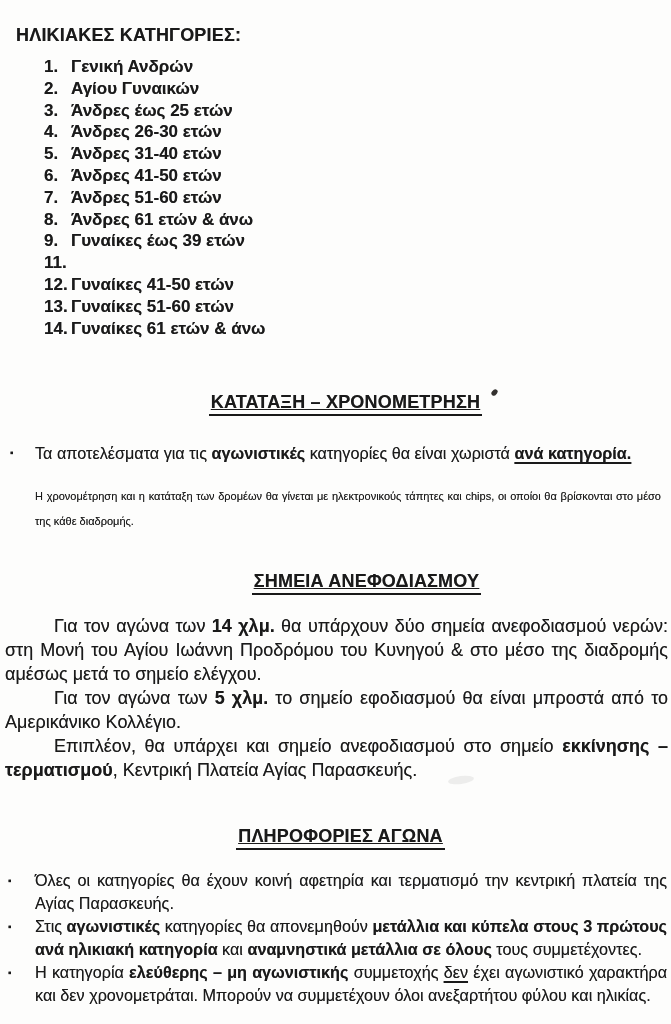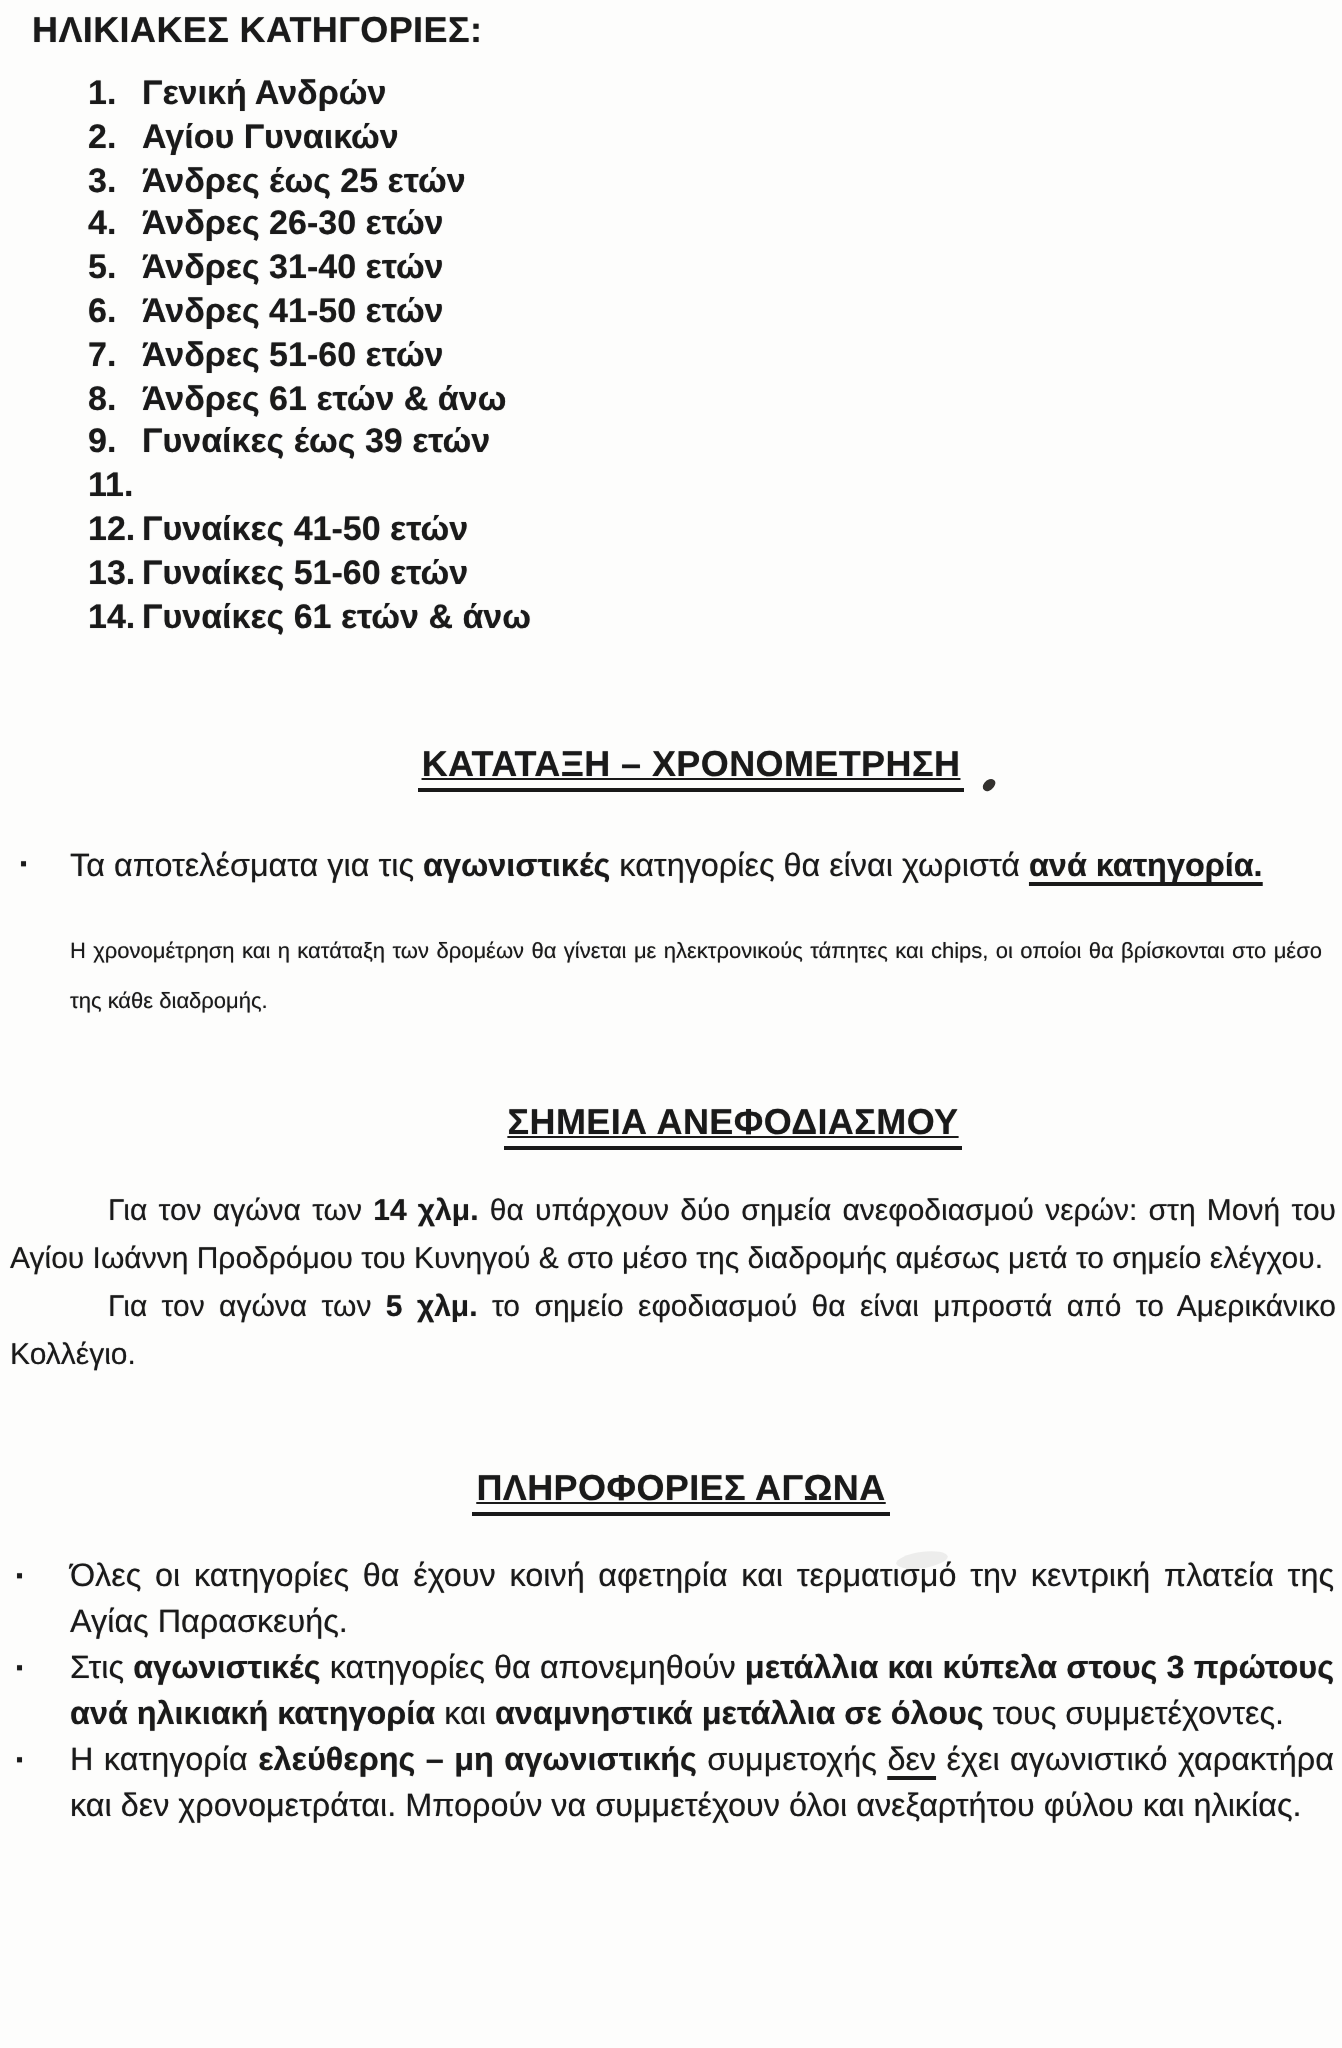--- a/index.html
+++ b/index.html
@@ -5,21 +5,21 @@
   html, body { margin: 0; padding: 0; background: #ffffff; }
   .page {
     position: relative;
     width: 671px;
     height: 1024px;
     background: #fdfdfc;
     overflow: hidden;
     color: #1a1a1a;
     font-family: "Liberation Sans", sans-serif;
     box-sizing: border-box;
-    padding-top: 4px;
+    padding-top: 24px;
     text-shadow: 0 0 0.4px rgba(20,20,20,0.55);
   }
 
   
   .doc-title {
     margin: 0 0 0 16px;
     font-size: 18px;
     line-height: 22px;
     font-weight: 700;
     letter-spacing: 0.2px;
@@ -78,21 +78,21 @@
     margin: 20px 10px 0 35px;
     font-size: 11px;
     line-height: 25px;
     text-align: justify;
   }
 
   
   .refresh-block { margin: 19px 3px 0 5px; }
   .refresh-para {
     margin: 0;
-    font-size: 15px;
+    font-size: 18px;
     line-height: 24px;
     text-align: justify;
     text-indent: 49px;
   }
 
   
   .info-bullets { margin-top: 19px; }
   .info-bullet {
     font-size: 16.2px;
     line-height: 23px;
@@ -216,20 +216,21 @@
 
   <p class="mid-para">Η χρονομέτρηση και η κατάταξη των δρομέων θα γίνεται με ηλεκτρονικούς τάπητες και chips, οι οποίοι θα βρίσκονται στο μέσο της κάθε διαδρομής.</p>
 
   <h2 class="sec-heading h-refresh">
     <span class="heading-underline">ΣΗΜΕΙΑ ΑΝΕΦΟΔΙΑΣΜΟΥ</span>
   </h2>
 
   <div class="refresh-block">
     <p class="refresh-para"><span>Για τον αγώνα των </span><span class="seg-b">14 χλμ.</span><span> θα υπάρχουν δύο σημεία ανεφοδιασμού νερών: στη Μονή του Αγίου Ιωάννη Προδρόμου του Κυνηγού &amp; στο μέσο της διαδρομής αμέσως μετά το σημείο ελέγχου.</span></p>
     <p class="refresh-para"><span>Για τον αγώνα των </span><span class="seg-b">5 χλμ.</span><span> το σημείο εφοδιασμού θα είναι μπροστά από το Αμερικάνικο Κολλέγιο.</span></p>
+    <p class="refresh-para"><span>Επιπλέον, θα υπάρχει και σημείο ανεφοδιασμού στο σημείο </span><span class="seg-b">εκκίνησης – τερματισμού</span><span>, Κεντρική Πλατεία Αγίας Παρασκευής.</span></p>
   </div>
 
   <h2 class="sec-heading h-info">
     <span class="heading-underline">ΠΛΗΡΟΦΟΡΙΕΣ ΑΓΩΝΑ</span>
   </h2>
 
   <div class="info-bullets">
     <div class="bullet-row info-bullet">
       <span class="bullet-mark">▪</span>
       <div class="bullet-text"><span>Όλες οι κατηγορίες θα έχουν κοινή αφετηρία και τερματισμό την κεντρική πλατεία της Αγίας Παρασκευής.</span></div>

